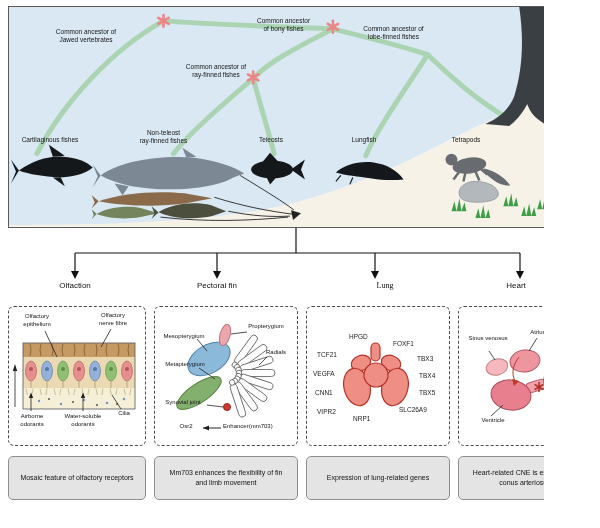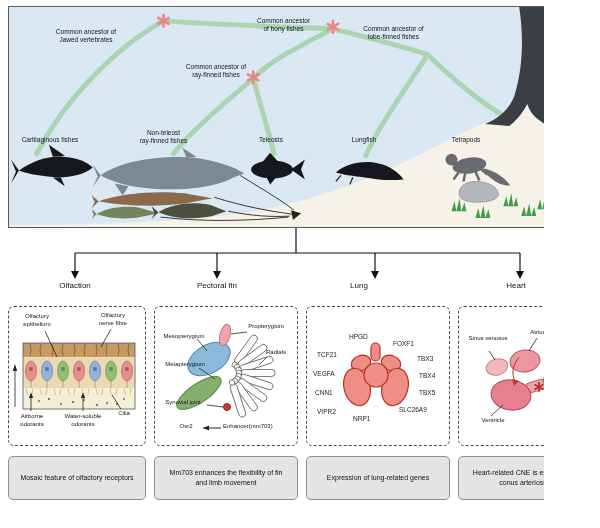--- a/index.html
+++ b/index.html
@@ -164,21 +164,21 @@
     <g fill="#111">
       <polygon points="71,43 79,43 75,51"></polygon>
       <polygon points="213,43 221,43 217,51"></polygon>
       <polygon points="371,43 379,43 375,51"></polygon>
       <polygon points="516,43 524,43 520,51"></polygon>
     </g>
   </svg>
 
   <span class="cat" style="left:30px;">Olfaction</span>
   <span class="cat" style="left:172px;text-align:center;">Pectoral fin</span>
-  <span class="cat" style="left:314px;">Lung</span>
+  <span class="cat" style="left:340px;font-family:Liberation Serif, serif;">Lung</span>
   <span class="cat" style="left:471px;">Heart</span>
 
   <div class="panel" style="left:8px; width:138px;">
     <svg width="136" height="138" viewBox="0 0 136 138">
       <g>
         <rect x="14" y="36" width="112" height="14" fill="#c69a63"></rect>
         <path d="M21,37 q2,6 0,12 M32,37 q-2,6 0,12 M43,37 q2,6 0,12 M54,37 q-2,6 0,12 M65,37 q2,6 0,12 M76,37 q-2,6 0,12 M87,37 q2,6 0,12 M98,37 q-2,6 0,12 M109,37 q2,6 0,12 M120,37 q-2,6 0,12" fill="none" stroke="#7d5a2e" stroke-width="0.8"></path>
         <rect x="14" y="50" width="112" height="31" fill="#ead9b2"></rect>
         <g stroke-width="0.6">
           <ellipse cx="22" cy="64" rx="5.5" ry="10" fill="#e58f8f" stroke="#b05757"></ellipse>

